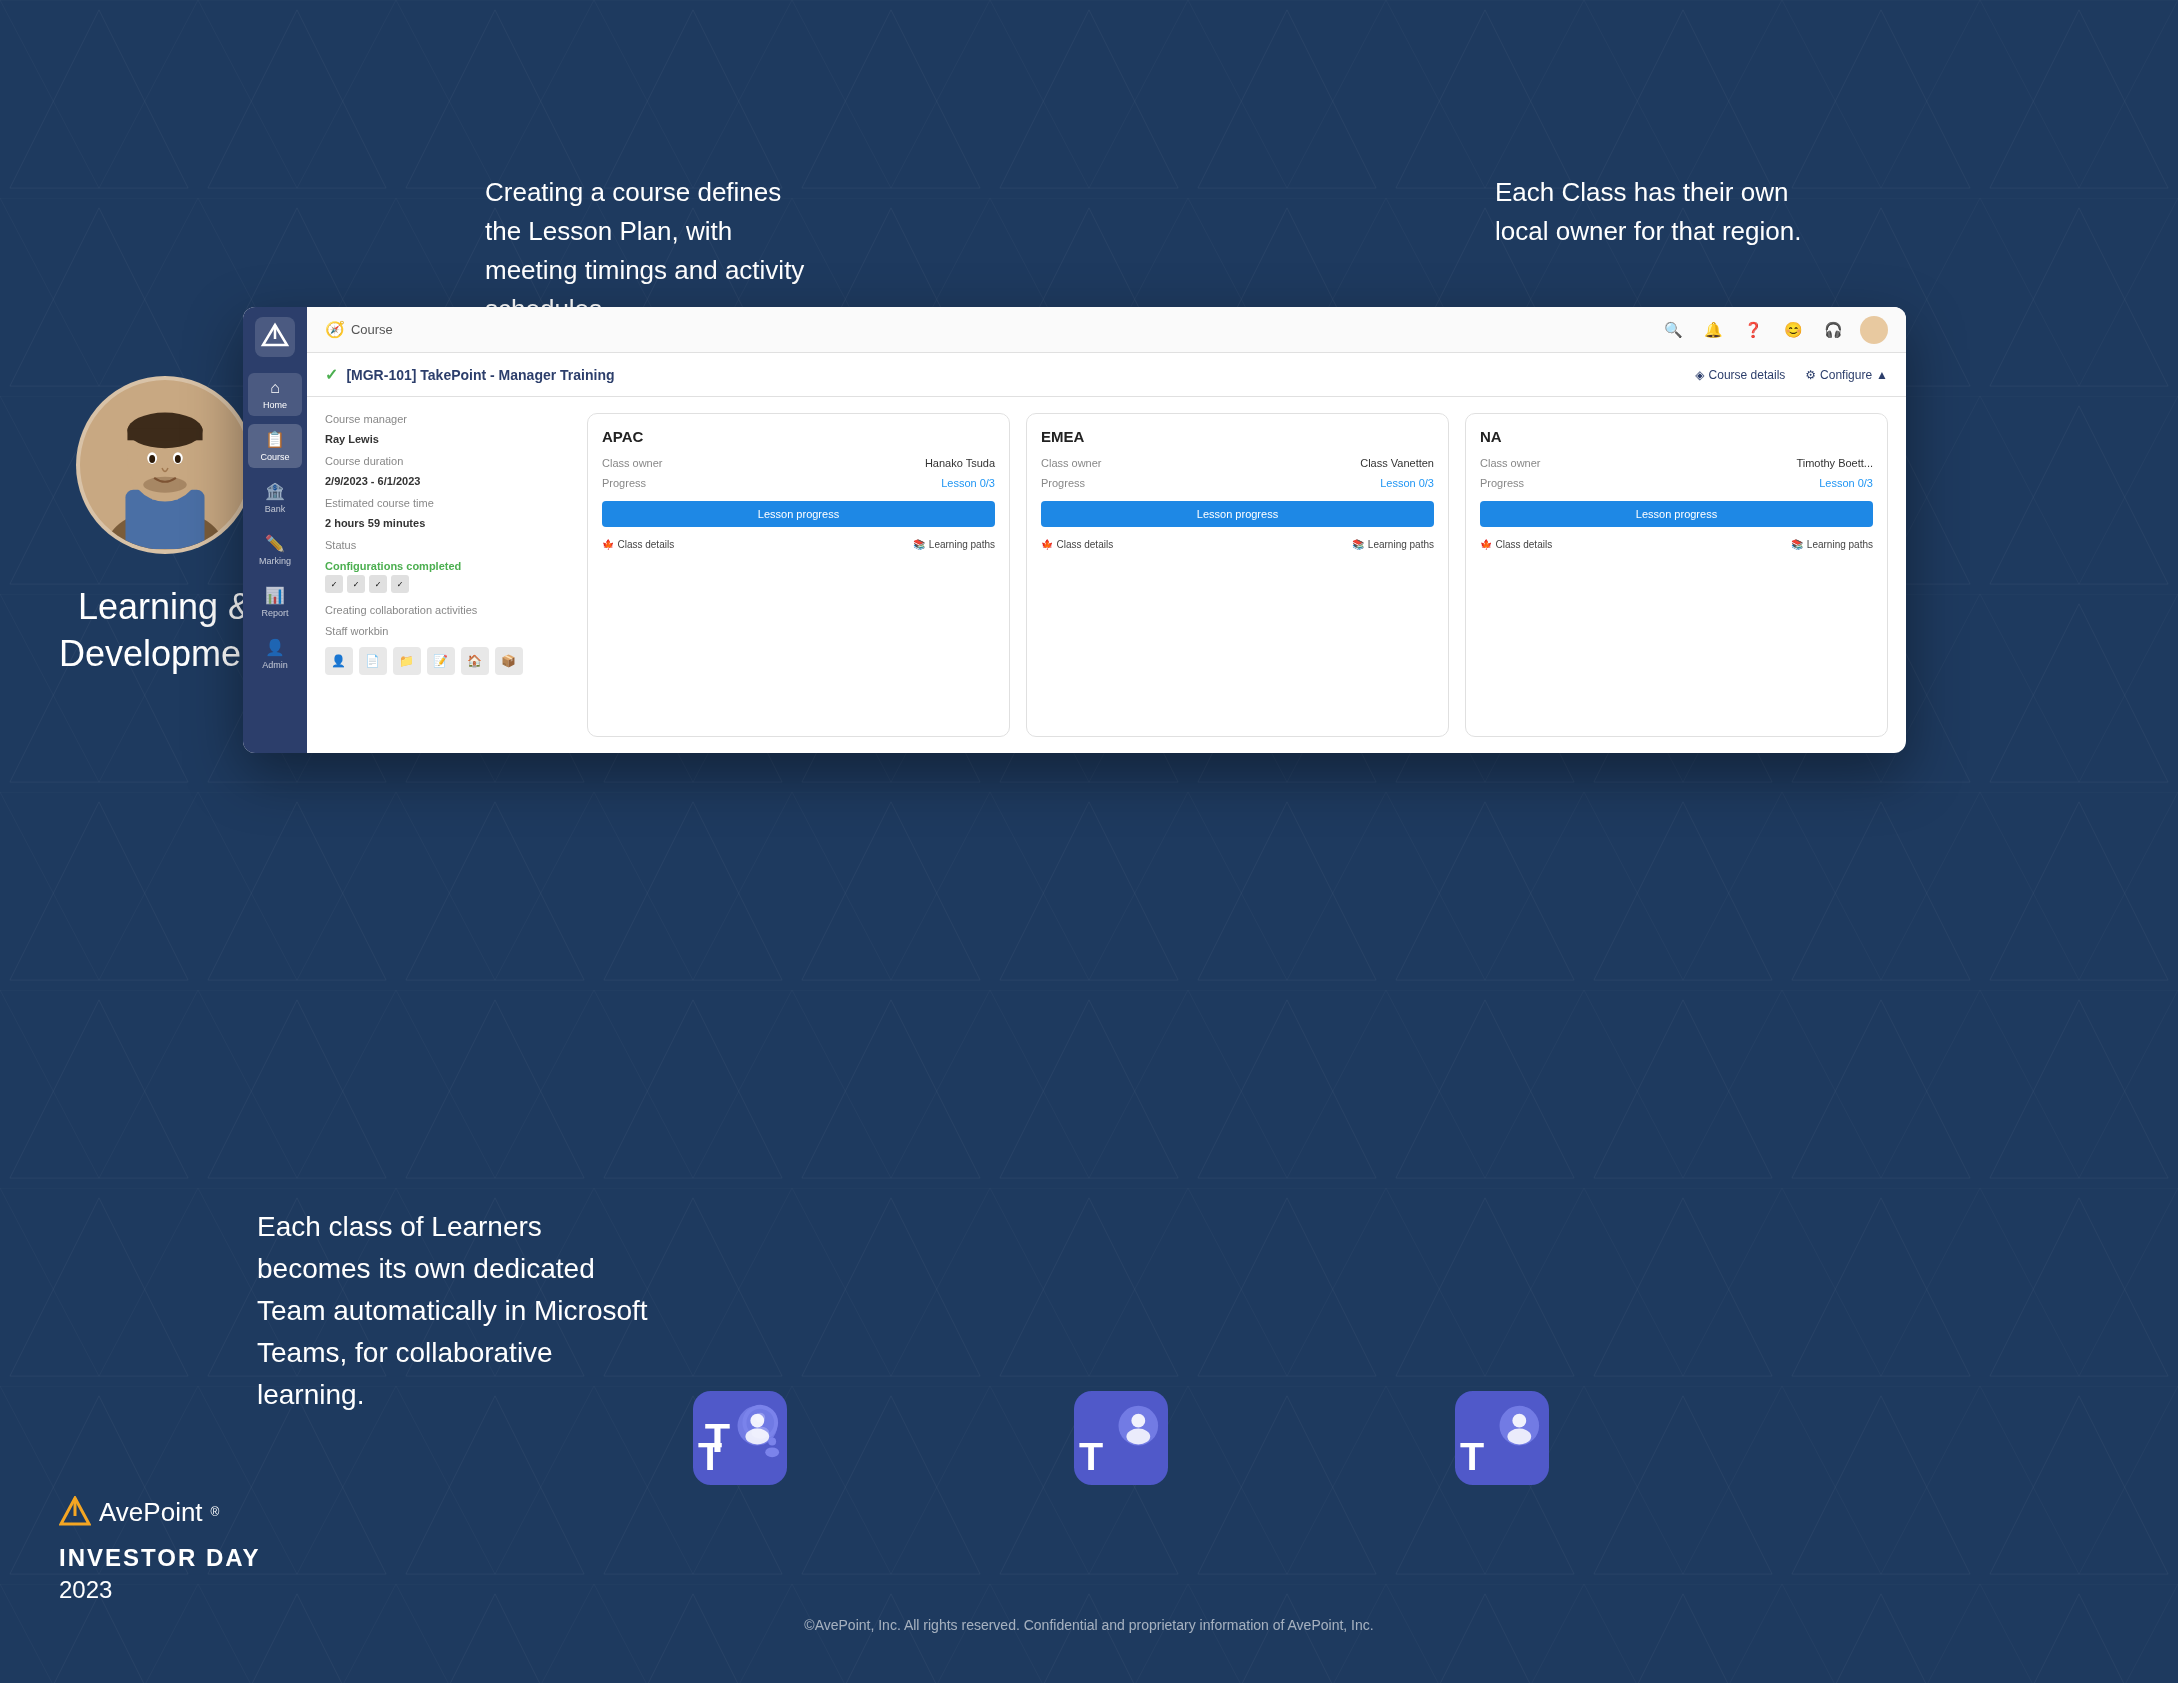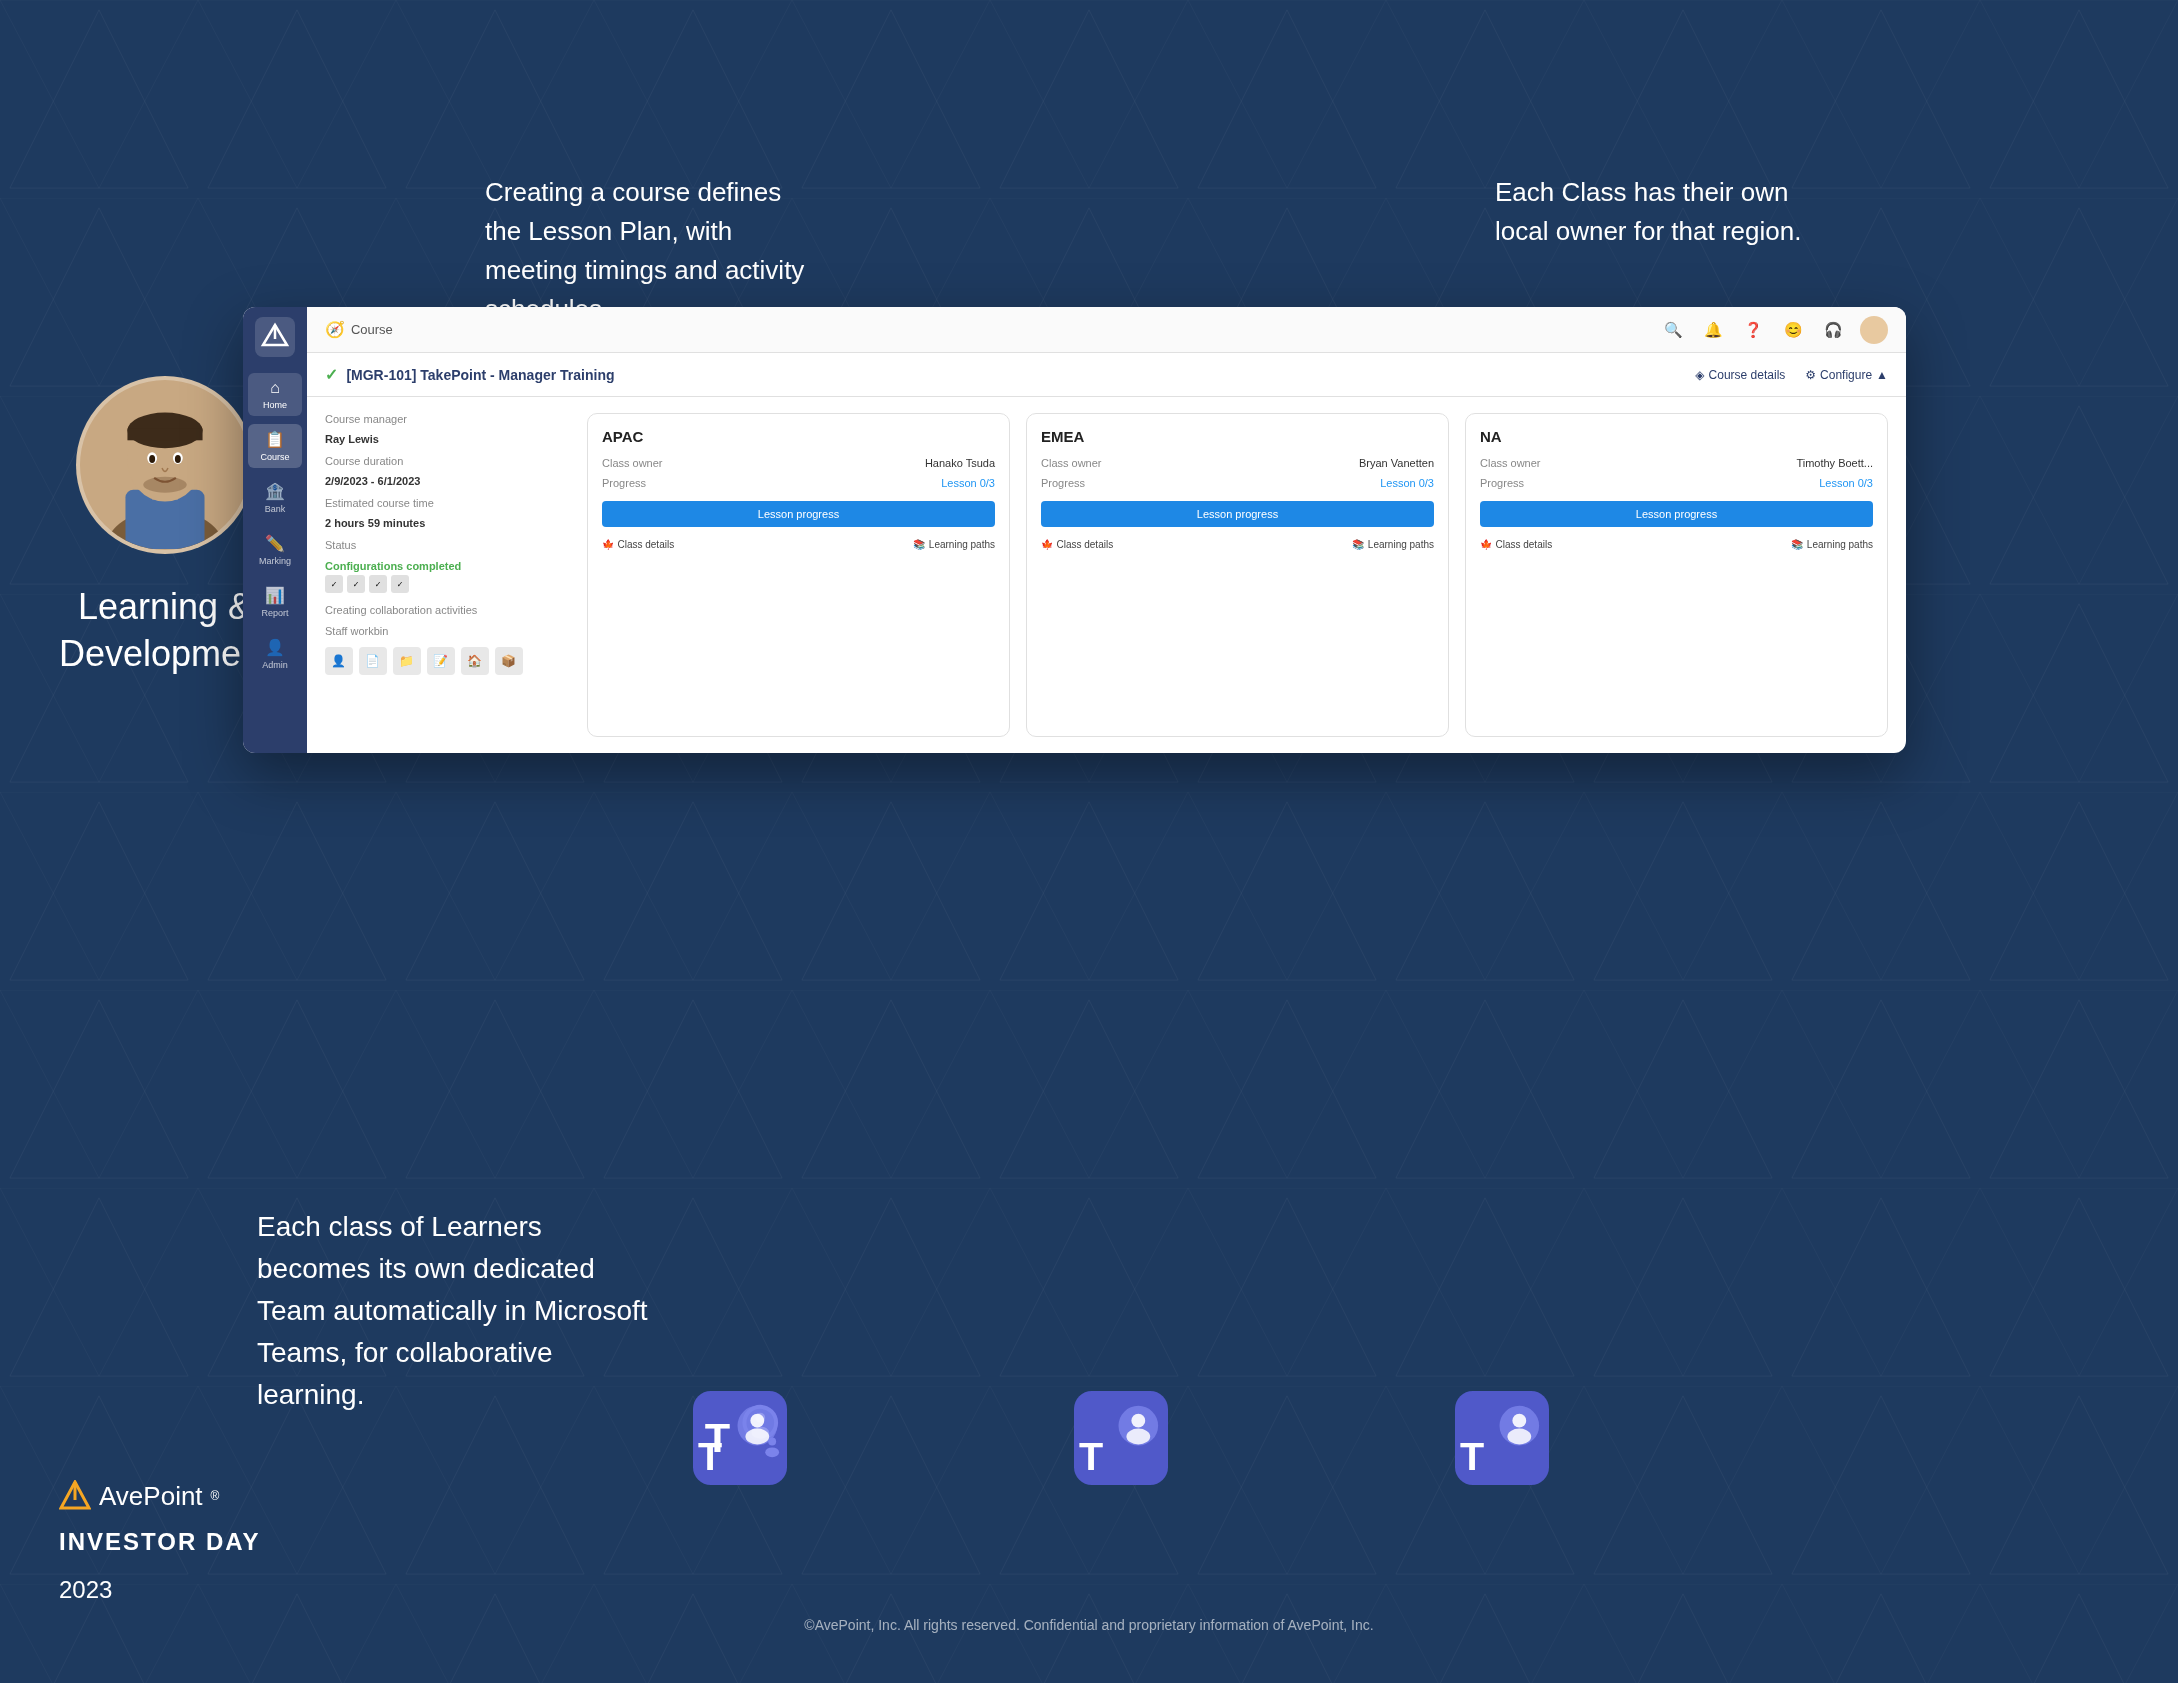--- a/index.html
+++ b/index.html
@@ -402,21 +402,21 @@
       color: white;
       font-size: 24px;
       font-weight: 700;
       letter-spacing: 2px;
       margin-top: 16px;
     }
 
     .year-text {
       color: white;
       font-size: 24px;
-      margin-top: 20px;
+      margin-top: 4px;
     }
 
     .footer-copyright {
       position: absolute;
       bottom: 50px;
       left: 50%;
       transform: translateX(-50%);
       color: rgba(255,255,255,0.6);
       font-size: 14px;
       white-space: nowrap;
@@ -645,21 +645,21 @@
           <div class="card-actions">
             <span class="card-action-link">🍁 <span>Class details</span></span>
             <span class="card-action-link">📚 <span>Learning paths</span></span>
           </div>
         </div>
 
         <div class="class-card">
           <div class="card-region">EMEA</div>
           <div class="card-row">
             <span class="card-label">Class owner</span>
-            <span class="card-value">Bryan Vanetten</span>
+            <span class="card-value">Class Vanetten</span>
           </div>
           <div class="card-row">
             <span class="card-label">Progress</span>
             <span class="card-value blue">Lesson 0/3</span>
           </div>
           <button class="lesson-progress-btn">Lesson progress</button>
           <div class="card-actions">
             <span class="card-action-link">🍁 <span>Class details</span></span>
             <span class="card-action-link">📚 <span>Learning paths</span></span>
           </div>

